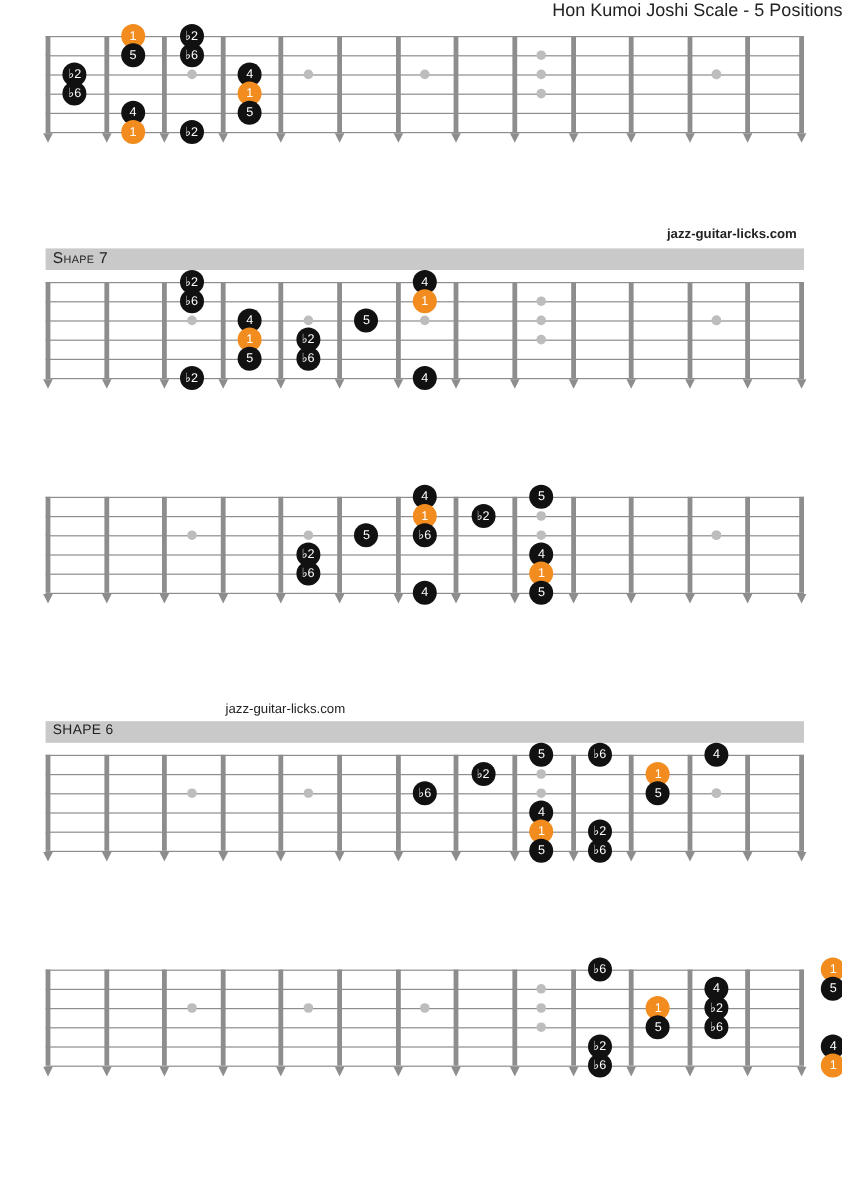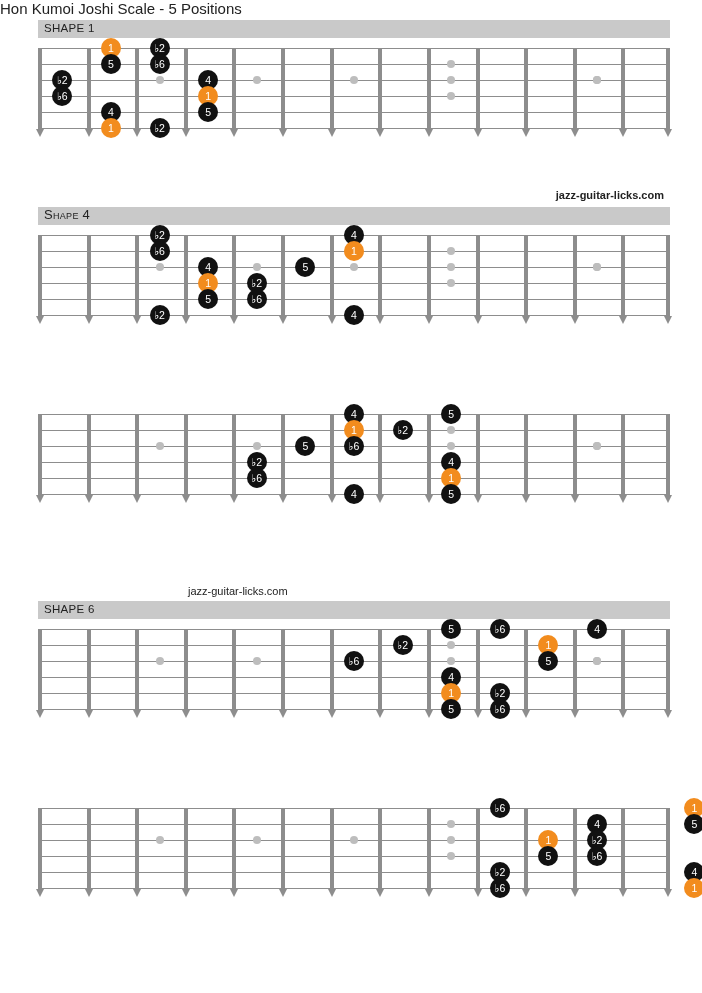--- a/index.html
+++ b/index.html
@@ -1,21 +1,21 @@
 <!DOCTYPE html>
 <html><head>
 <meta charset="utf-8">
 <style>
   html,body{margin:0;padding:0;background:#fff;}
   body{width:702px;height:993px;font-family:"Liberation Sans",sans-serif;position:relative;}
   .page{position:relative;width:702px;height:993px;}
 
   .title{
     position:absolute; left:0; top:0; width:100%;
-    text-align:left; font-size:15px; color:#222; font-weight:400;
+    text-align:right; font-size:15px; color:#222; font-weight:400;
   }
 
   .diagram{ position:absolute; left:38px; width:632px; }
 
   .hdr{
     position:relative; height:18px; background:#c9c9c9; width:632px;
   }
   .hdr .shape-label{
     position:absolute; left:6px; top:2px; font-size:11.5px; color:#222;
     letter-spacing:.3px;
@@ -55,23 +55,20 @@
 </style>
 </head>
 <body>
 
 <div class="page">
 
   <div class="title">Hon Kumoi Joshi Scale - 5 Positions</div>
 
   <div id="shapes-root">
       <div class="diagram" style="top: 20px;">
-        <div class="hdr">
-          <div class="shape-label">SHAPE 1</div>
-        </div>
         <div class="neck">
           <div class="strings">
             <div class="string" style="top: 0px;"></div>
             <div class="string" style="top: 16px;"></div>
             <div class="string" style="top: 32px;"></div>
             <div class="string" style="top: 48px;"></div>
             <div class="string" style="top: 64px;"></div>
             <div class="string" style="top: 80px;"></div>
           </div>
           <div class="fret" style="left: 0px;"></div>
@@ -119,21 +116,21 @@
           <div class="note black" style="left: 14.3077px; top: 48px;">♭6</div>
           <div class="note orange" style="left: 160.154px; top: 48px;">1</div>
           <div class="note black" style="left: 62.9231px; top: 64px;">4</div>
           <div class="note black" style="left: 160.154px; top: 64px;">5</div>
           <div class="note orange" style="left: 62.9231px; top: 80px;">1</div>
           <div class="note black" style="left: 111.538px; top: 80px;">♭2</div>
         </div>
       </div>
       <div class="diagram" style="top: 207px;">
         <div class="hdr">
-          <div class="shape-label caps">Shape 4</div>
+          <div class="shape-label caps">Shape 7</div>
           <div class="site">jazz-guitar-licks.com</div>
         </div>
         <div class="neck">
           <div class="strings">
             <div class="string" style="top: 0px;"></div>
             <div class="string" style="top: 16px;"></div>
             <div class="string" style="top: 32px;"></div>
             <div class="string" style="top: 48px;"></div>
             <div class="string" style="top: 64px;"></div>
             <div class="string" style="top: 80px;"></div>

